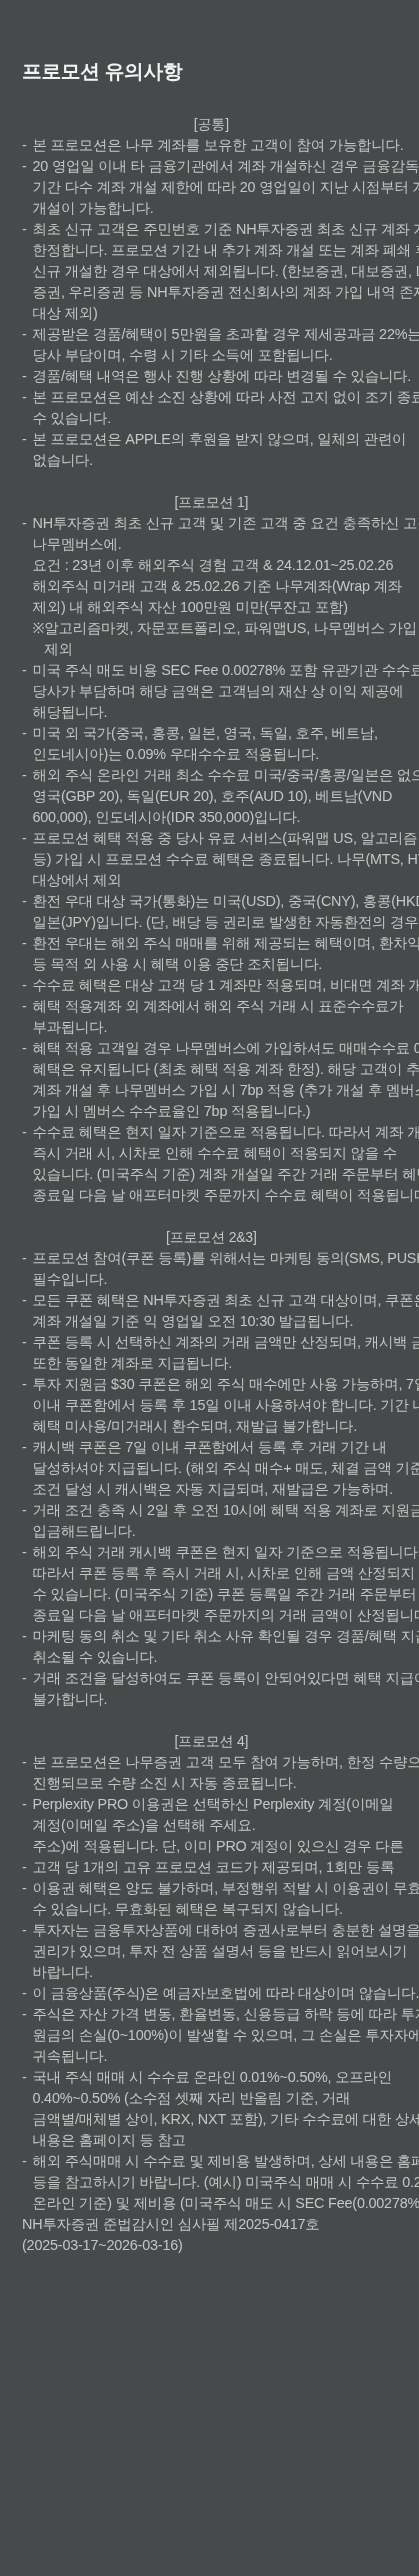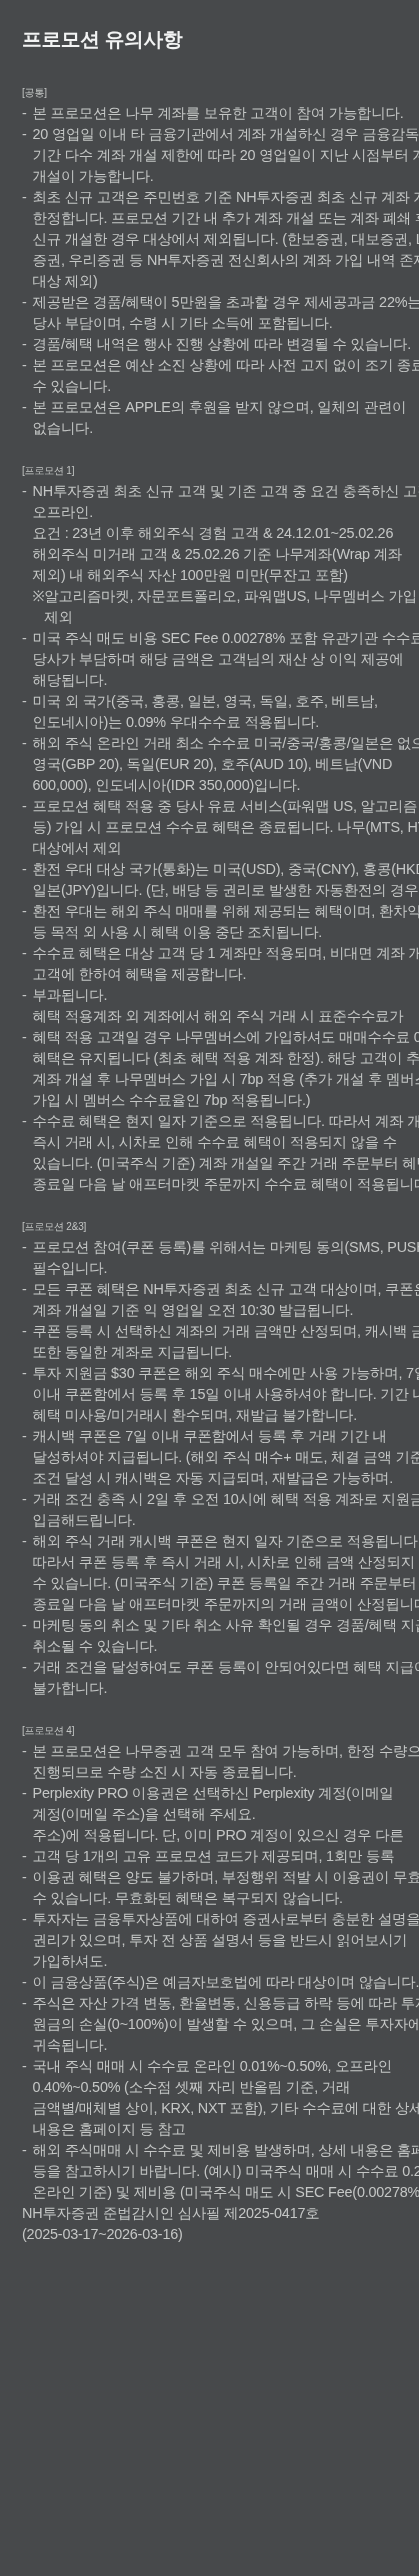--- a/index.html
+++ b/index.html
@@ -13,27 +13,28 @@
     box-sizing: border-box;
   }
   #content { padding: 0 18.3px 0 22px; }
 
   .block-title {
     font-size: 19.7px;
     line-height: 23.6px;
     font-weight: 700;
     color: #f2f3f3;
     letter-spacing: -0.3px;
-    margin-top: 28px;
+    margin-top: 60px;
   }
   .block-label {
-    font-size: 10px;
+    font-size: 14px;
     line-height: 21px;
     margin-top: 21px;
     letter-spacing: -0.2px;
+    text-align: center;
   }
   .block-title + .block-label { margin-top: 30px; }
   .block-title + .block-items { margin-top: 29px; }
 
   .block-items { margin: 0; }
   .item {
     display: flex;
     align-items: flex-start;
     font-size: 14.4px;
     line-height: 21px;
@@ -109,21 +110,21 @@
           <div class="line">없습니다.</div>
         </div>
       </div>
     </div>
     <div class="block-label">[프로모션 1]</div>
     <div class="block-items">
       <div class="item">
         <span class="marker">-</span>
         <div class="lines">
           <div class="line">NH투자증권 최초 신규 고객 및 기존 고객 중 요건 충족하신 고객</div>
-          <div class="line">오프라인.</div>
+          <div class="line">나무멤버스에.</div>
         </div>
       </div>
       <div class="item plain">
         <div class="lines">
           <div class="line">요건 : 23년 이후 해외주식 경험 고객 &amp; 24.12.01~25.02.26</div>
           <div class="line">해외주식 미거래 고객 &amp; 25.02.26 기준 나무계좌(Wrap 계좌</div>
           <div class="line">제외) 내 해외주식 자산 100만원 미만(무잔고 포함)</div>
         </div>
       </div>
       <div class="item ref">
@@ -175,28 +176,27 @@
         <span class="marker">-</span>
         <div class="lines">
           <div class="line">환전 우대는 해외 주식 매매를 위해 제공되는 혜택이며, 환차익 거래</div>
           <div class="line">등 목적 외 사용 시 혜택 이용 중단 조치됩니다.</div>
         </div>
       </div>
       <div class="item">
         <span class="marker">-</span>
         <div class="lines">
           <div class="line">수수료 혜택은 대상 고객 당 1 계좌만 적용되며, 비대면 계좌 개설</div>
-          <div class="line">고객에 한하여 혜택을 제공합니다.</div>
-        </div>
-      </div>
-      <div class="item">
-        <span class="marker">-</span>
-        <div class="lines">
+        </div>
+      </div>
+      <div class="item">
+        <span class="marker">-</span>
+        <div class="lines">
+          <div class="line">혜택 적용계좌 외 계좌에서 해외 주식 거래 시 표준수수료가</div>
           <div class="line">부과됩니다.</div>
-          <div class="line">혜택 적용계좌 외 계좌에서 해외 주식 거래 시 표준수수료가</div>
         </div>
       </div>
       <div class="item">
         <span class="marker">-</span>
         <div class="lines">
           <div class="line">혜택 적용 고객일 경우 나무멤버스에 가입하셔도 매매수수료 0원</div>
           <div class="line">혜택은 유지됩니다 (최초 혜택 적용 계좌 한정). 해당 고객이 추가</div>
           <div class="line">계좌 개설 후 나무멤버스 가입 시 7bp 적용 (추가 개설 후 멤버스</div>
           <div class="line">가입 시 멤버스 수수료율인 7bp 적용됩니다.)</div>
         </div>
@@ -311,21 +311,21 @@
           <div class="line">수 있습니다. 무효화된 혜택은 복구되지 않습니다.</div>
         </div>
       </div>
     </div>
     <div class="block-items">
       <div class="item">
         <span class="marker">-</span>
         <div class="lines">
           <div class="line">투자자는 금융투자상품에 대하여 증권사로부터 충분한 설명을 받을</div>
           <div class="line">권리가 있으며, 투자 전 상품 설명서 등을 반드시 읽어보시기</div>
-          <div class="line">가입하셔도.</div>
+          <div class="line">바랍니다.</div>
         </div>
       </div>
       <div class="item">
         <span class="marker">-</span>
         <div class="lines">
           <div class="line">이 금융상품(주식)은 예금자보호법에 따라 대상이며 않습니다.</div>
         </div>
       </div>
       <div class="item">
         <span class="marker">-</span>

